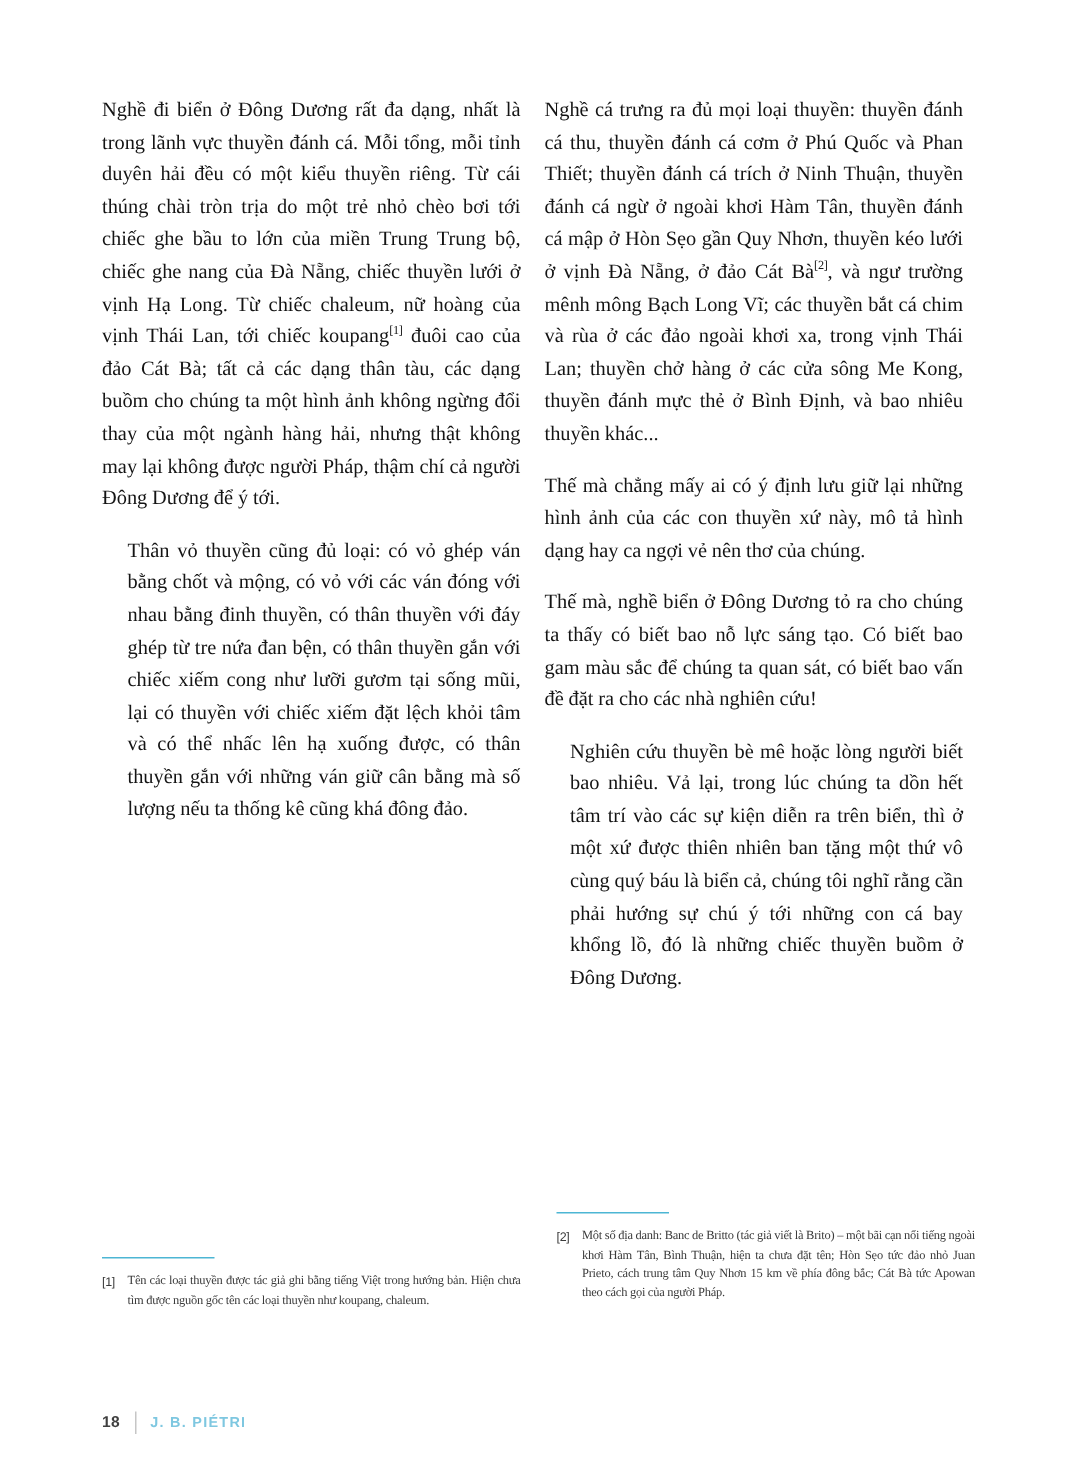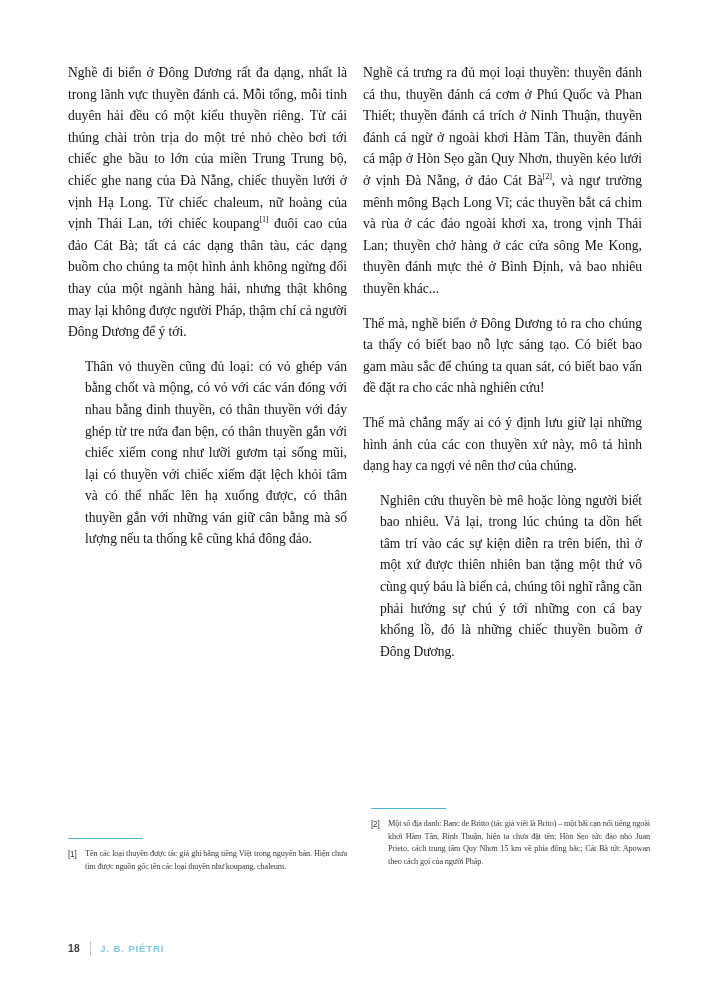--- a/index.html
+++ b/index.html
@@ -138,34 +138,34 @@
 
   <div class="body-area">
 
     <div class="col">
       <p class="para"><span>Nghề đi biển ở Đông Dương rất đa dạng, nhất là trong lãnh vực thuyền đánh cá. Mỗi tổng, mỗi tỉnh duyên hải đều có một kiểu thuyền riêng. Từ cái thúng chài tròn trịa do một trẻ nhỏ chèo bơi tới chiếc ghe bầu to lớn của miền Trung Trung bộ, chiếc ghe nang của Đà Nẵng, chiếc thuyền lưới ở vịnh Hạ Long. Từ chiếc chaleum, nữ hoàng của vịnh Thái Lan, tới chiếc koupang</span><sup class="fnref">[1]</sup><span> đuôi cao của đảo Cát Bà; tất cả các dạng thân tàu, các dạng buồm cho chúng ta một hình ảnh không ngừng đổi thay của một ngành hàng hải, nhưng thật không may lại không được người Pháp, thậm chí cả người Đông Dương để ý tới.</span></p>
       <p class="para">Thân vỏ thuyền cũng đủ loại: có vỏ ghép ván bằng chốt và mộng, có vỏ với các ván đóng với nhau bằng đinh thuyền, có thân thuyền với đáy ghép từ tre nứa đan bện, có thân thuyền gắn với chiếc xiếm cong như lưỡi gươm tại sống mũi, lại có thuyền với chiếc xiếm đặt lệch khỏi tâm và có thể nhấc lên hạ xuống được, có thân thuyền gắn với những ván giữ cân bằng mà số lượng nếu ta thống kê cũng khá đông đảo.</p>
     </div>
 
     <div class="col">
       <p class="para"><span>Nghề cá trưng ra đủ mọi loại thuyền: thuyền đánh cá thu, thuyền đánh cá cơm ở Phú Quốc và Phan Thiết; thuyền đánh cá trích ở Ninh Thuận, thuyền đánh cá ngừ ở ngoài khơi Hàm Tân, thuyền đánh cá mập ở Hòn Sẹo gần Quy Nhơn, thuyền kéo lưới ở vịnh Đà Nẵng, ở đảo Cát Bà</span><sup class="fnref">[2]</sup><span>, và ngư trường mênh mông Bạch Long Vĩ; các thuyền bắt cá chim và rùa ở các đảo ngoài khơi xa, trong vịnh Thái Lan; thuyền chở hàng ở các cửa sông Me Kong, thuyền đánh mực thẻ ở Bình Định, và bao nhiêu thuyền khác...</span></p>
+      <p class="para">Thế mà chẳng mấy ai có ý định lưu giữ lại những hình ảnh của các con thuyền xứ này, mô tả hình dạng hay ca ngợi vẻ nên thơ của chúng.</p>
       <p class="para">Thế mà, nghề biển ở Đông Dương tỏ ra cho chúng ta thấy có biết bao nỗ lực sáng tạo. Có biết bao gam màu sắc để chúng ta quan sát, có biết bao vấn đề đặt ra cho các nhà nghiên cứu!</p>
-      <p class="para">Thế mà chẳng mấy ai có ý định lưu giữ lại những hình ảnh của các con thuyền xứ này, mô tả hình dạng hay ca ngợi vẻ nên thơ của chúng.</p>
       <p class="para">Nghiên cứu thuyền bè mê hoặc lòng người biết bao nhiêu. Vả lại, trong lúc chúng ta dồn hết tâm trí vào các sự kiện diễn ra trên biển, thì ở một xứ được thiên nhiên ban tặng một thứ vô cùng quý báu là biển cả, chúng tôi nghĩ rằng cần phải hướng sự chú ý tới những con cá bay khổng lồ, đó là những chiếc thuyền buồm ở Đông Dương.</p>
     </div>
 
   </div>
 
   <div class="notes-area">
 
     <div class="note-block note-left">
       <div class="note-rule"></div>
       <div class="note-row">
         <div class="note-marker">[1]</div>
-        <div class="note-text">Tên các loại thuyền được tác giả ghi bằng tiếng Việt trong nguyên bản. Hiện chưa tìm được nguồn gốc tên các loại thuyền như koupang, chaleum.</div>
+        <div class="note-text">Tên các loại thuyền được tác giả ghi bằng tiếng Việt trong hướng bản. Hiện chưa tìm được nguồn gốc tên các loại thuyền như koupang, chaleum.</div>
       </div>
     </div>
 
     <div class="note-block note-right">
       <div class="note-rule"></div>
       <div class="note-row">
         <div class="note-marker">[2]</div>
         <div class="note-text">Một số địa danh: Banc de Britto (tác giả viết là Brito) – một bãi cạn nổi tiếng ngoài khơi Hàm Tân, Bình Thuận, hiện ta chưa đặt tên; Hòn Sẹo tức đảo nhỏ Juan Prieto, cách trung tâm Quy Nhơn 15 km về phía đông bắc; Cát Bà tức Apowan theo cách gọi của người Pháp.</div>
       </div>
     </div>

